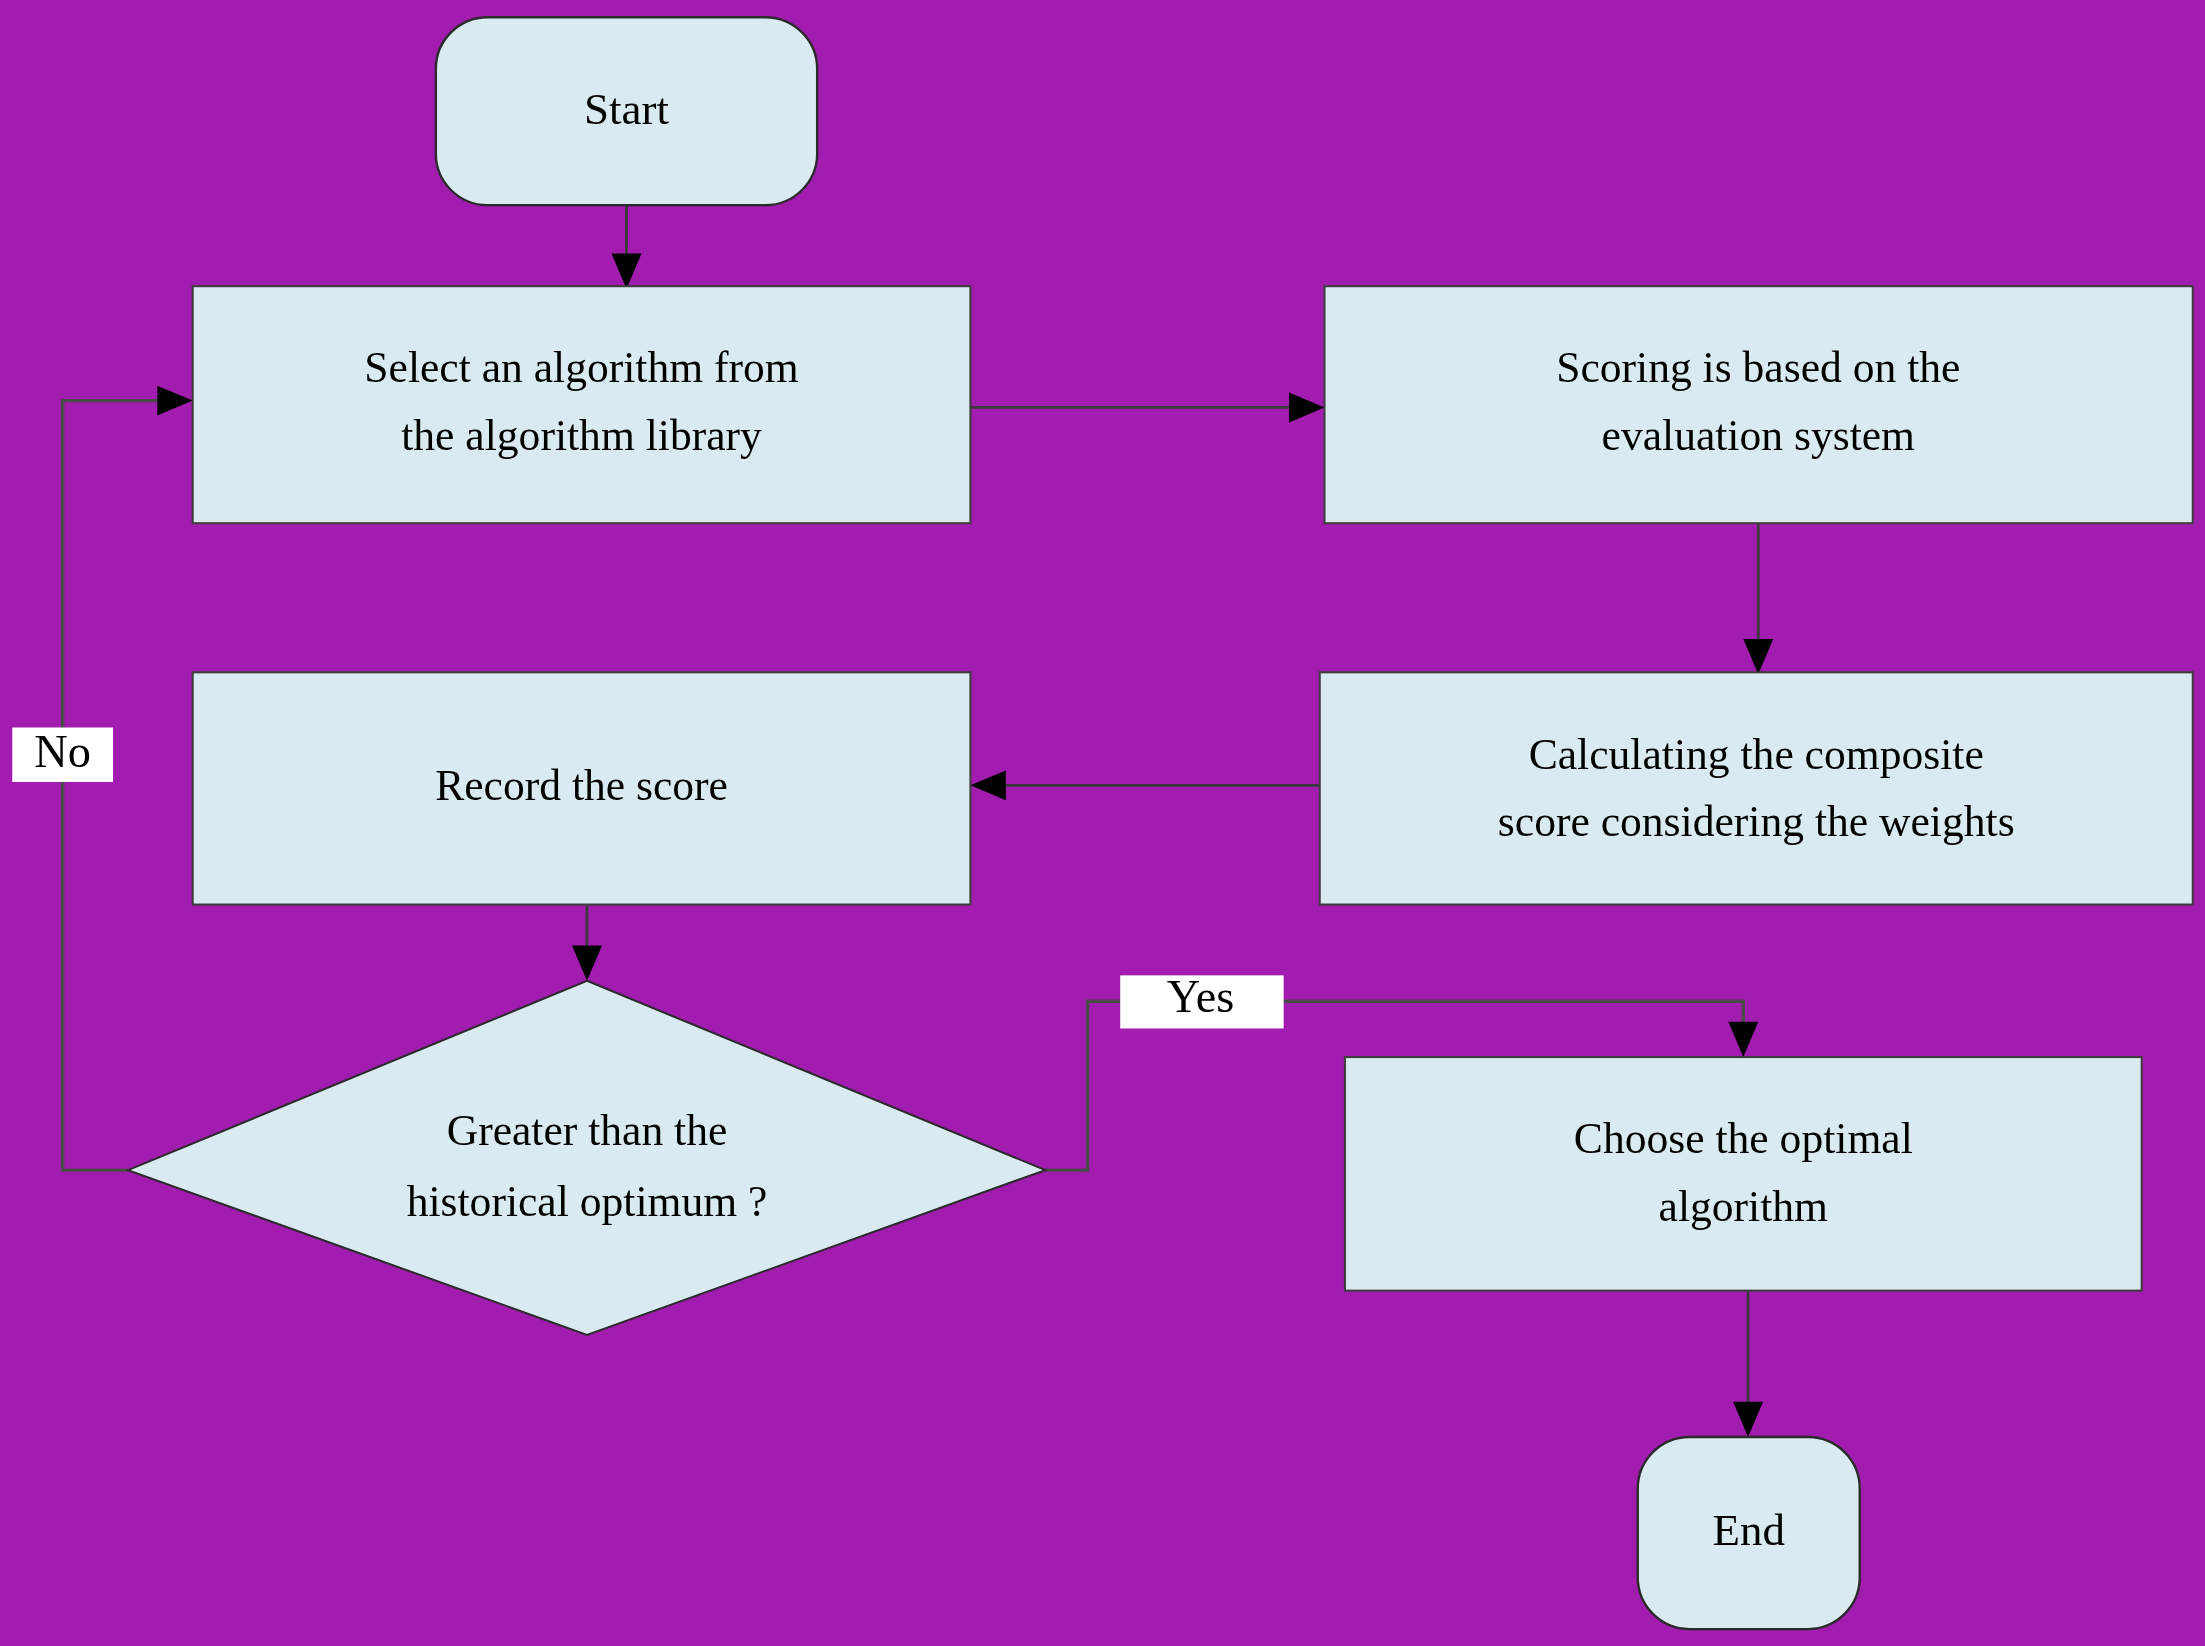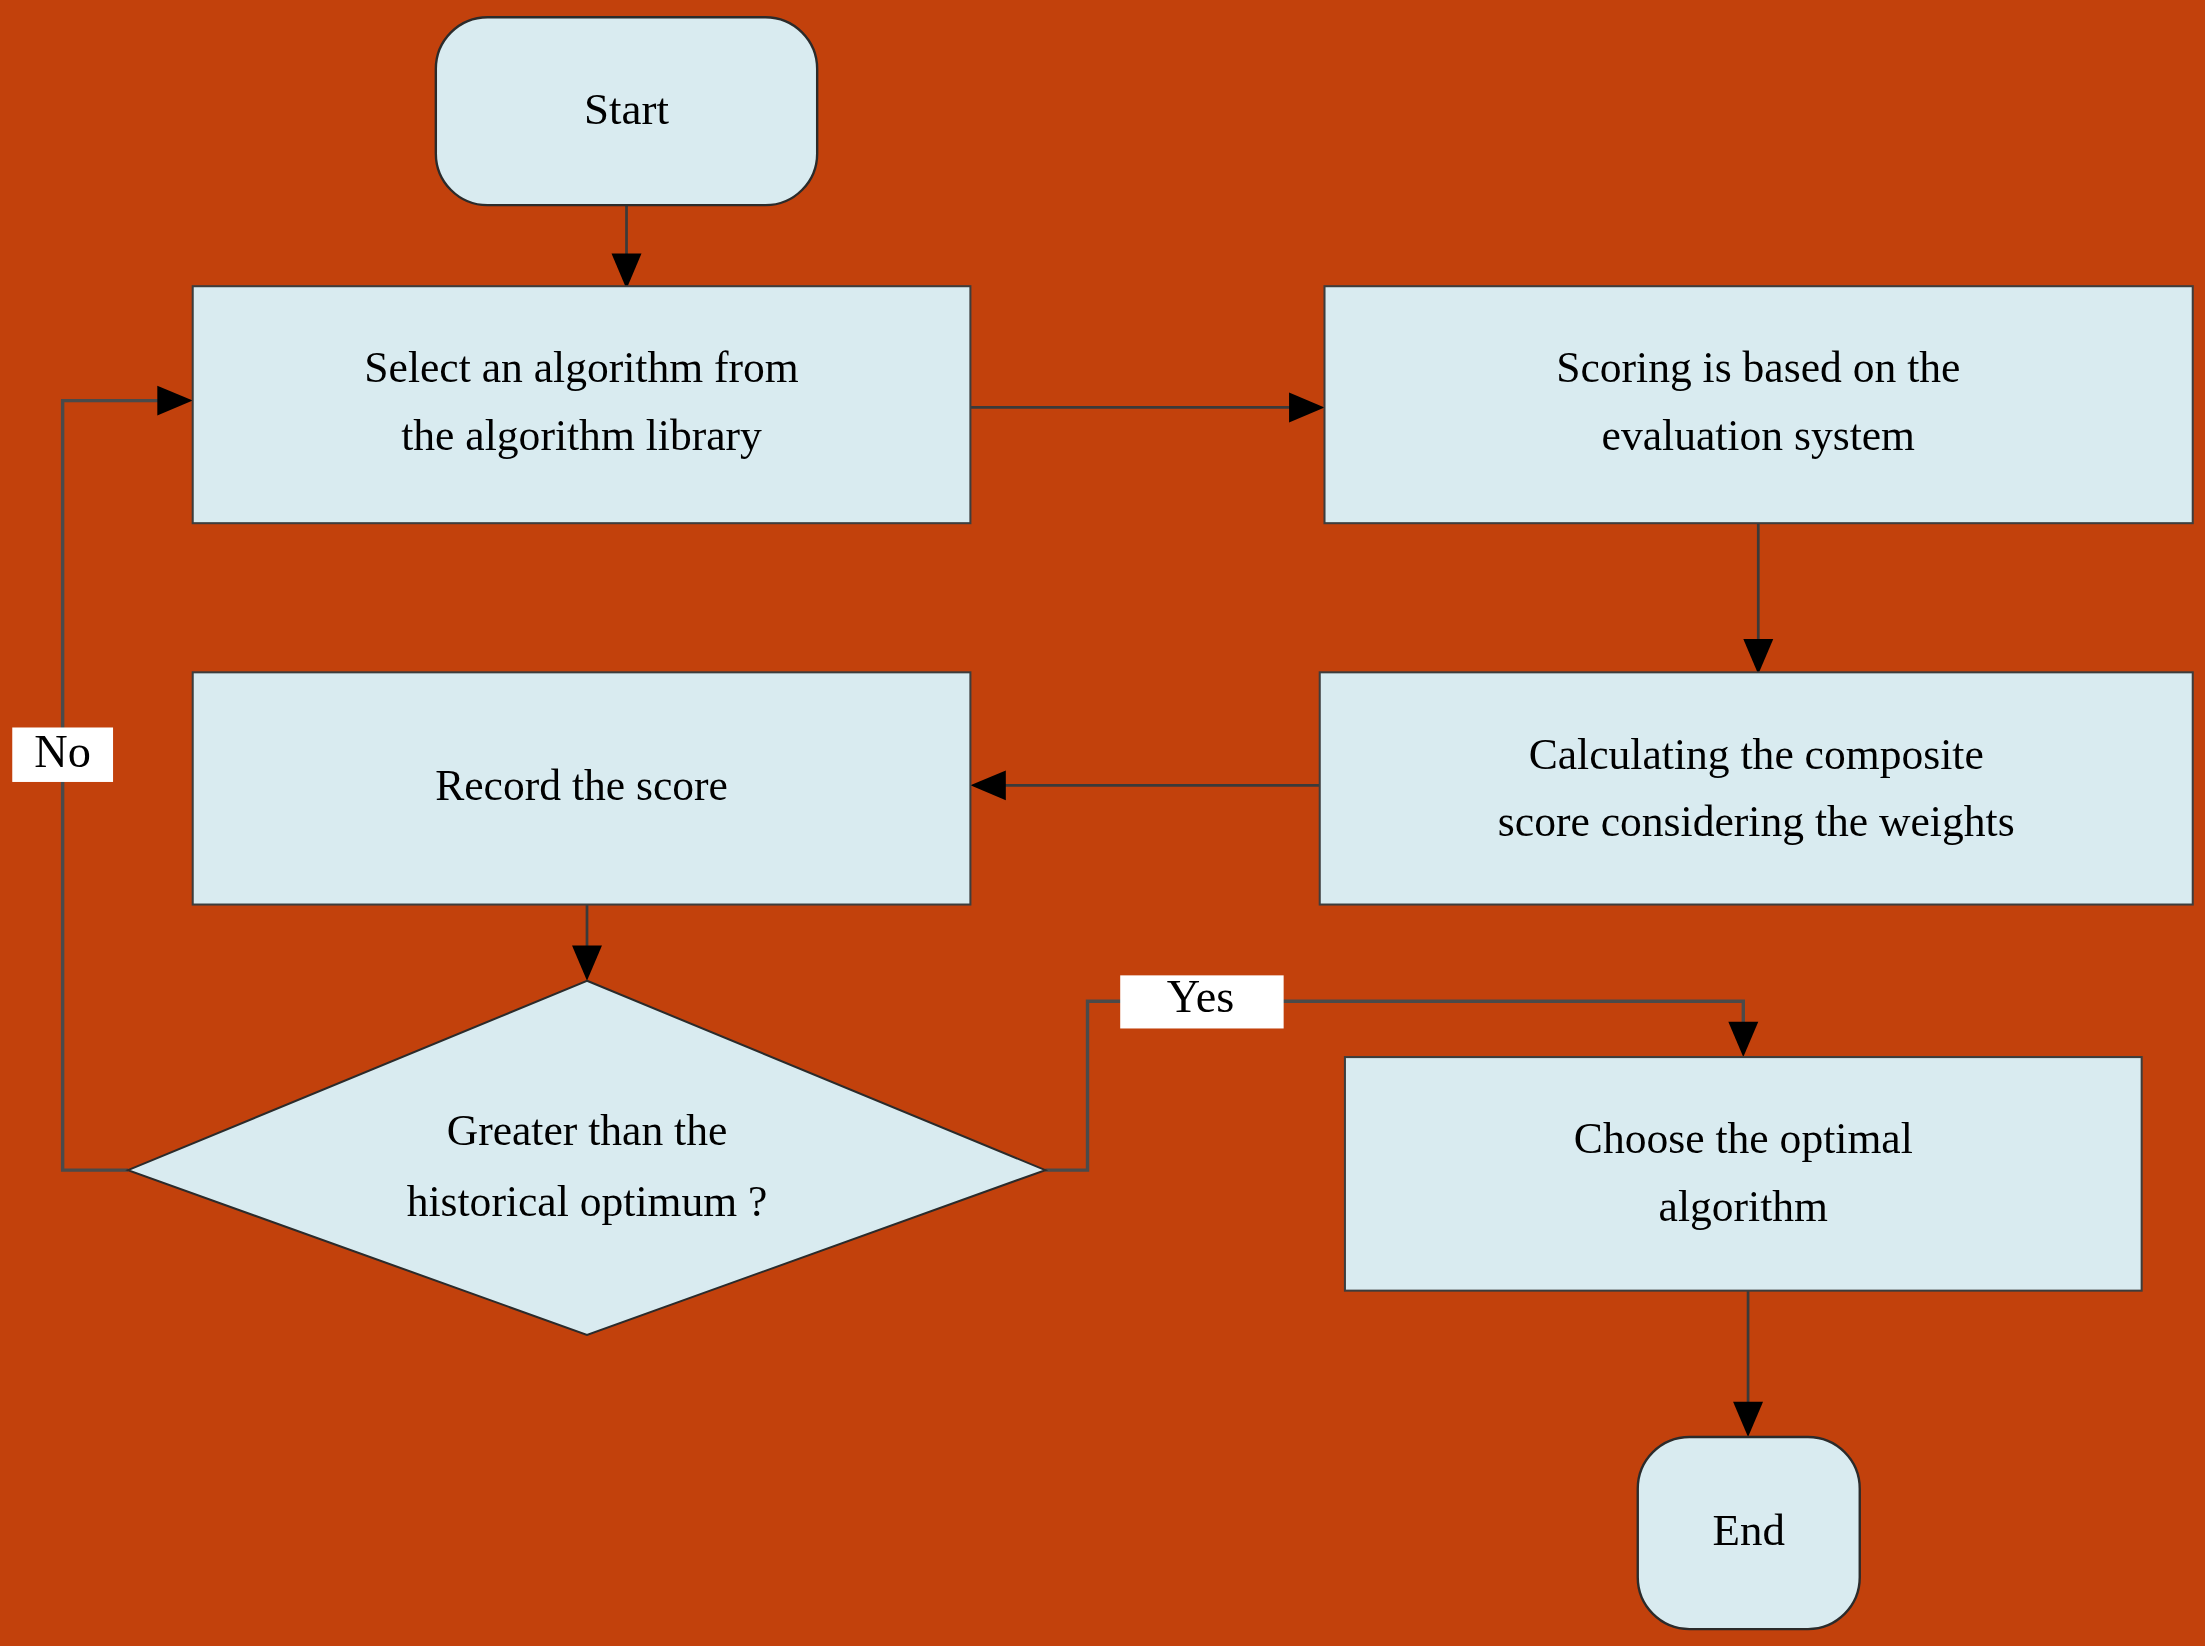--- a/index.html
+++ b/index.html
@@ -11,21 +11,21 @@
   body {
     width: 2205px;
     height: 1647px;
     font-family: "Liberation Serif", "DejaVu Serif", serif;
     overflow: hidden;
   }
   #flowchart-root {
     position: relative;
     width: 2205px;
     height: 1647px;
-    background: #c2410c;
+    background: #a21caf;
   }
   svg#flow-canvas {
     position: absolute;
     top: 0;
     left: 0;
     width: 2205px;
     height: 1647px;
     display: block;
   }
   .node-shape {

